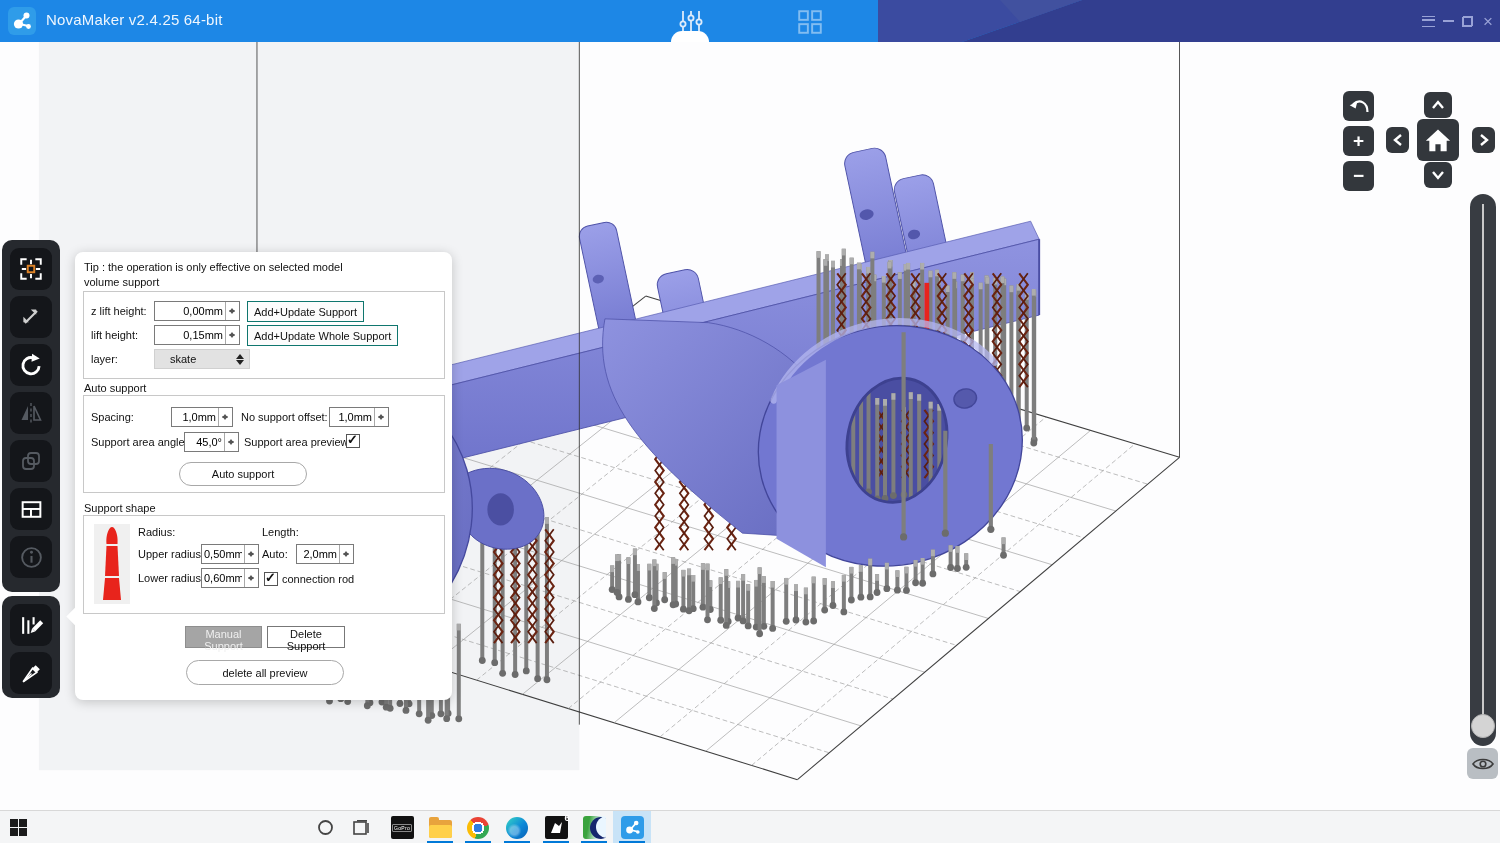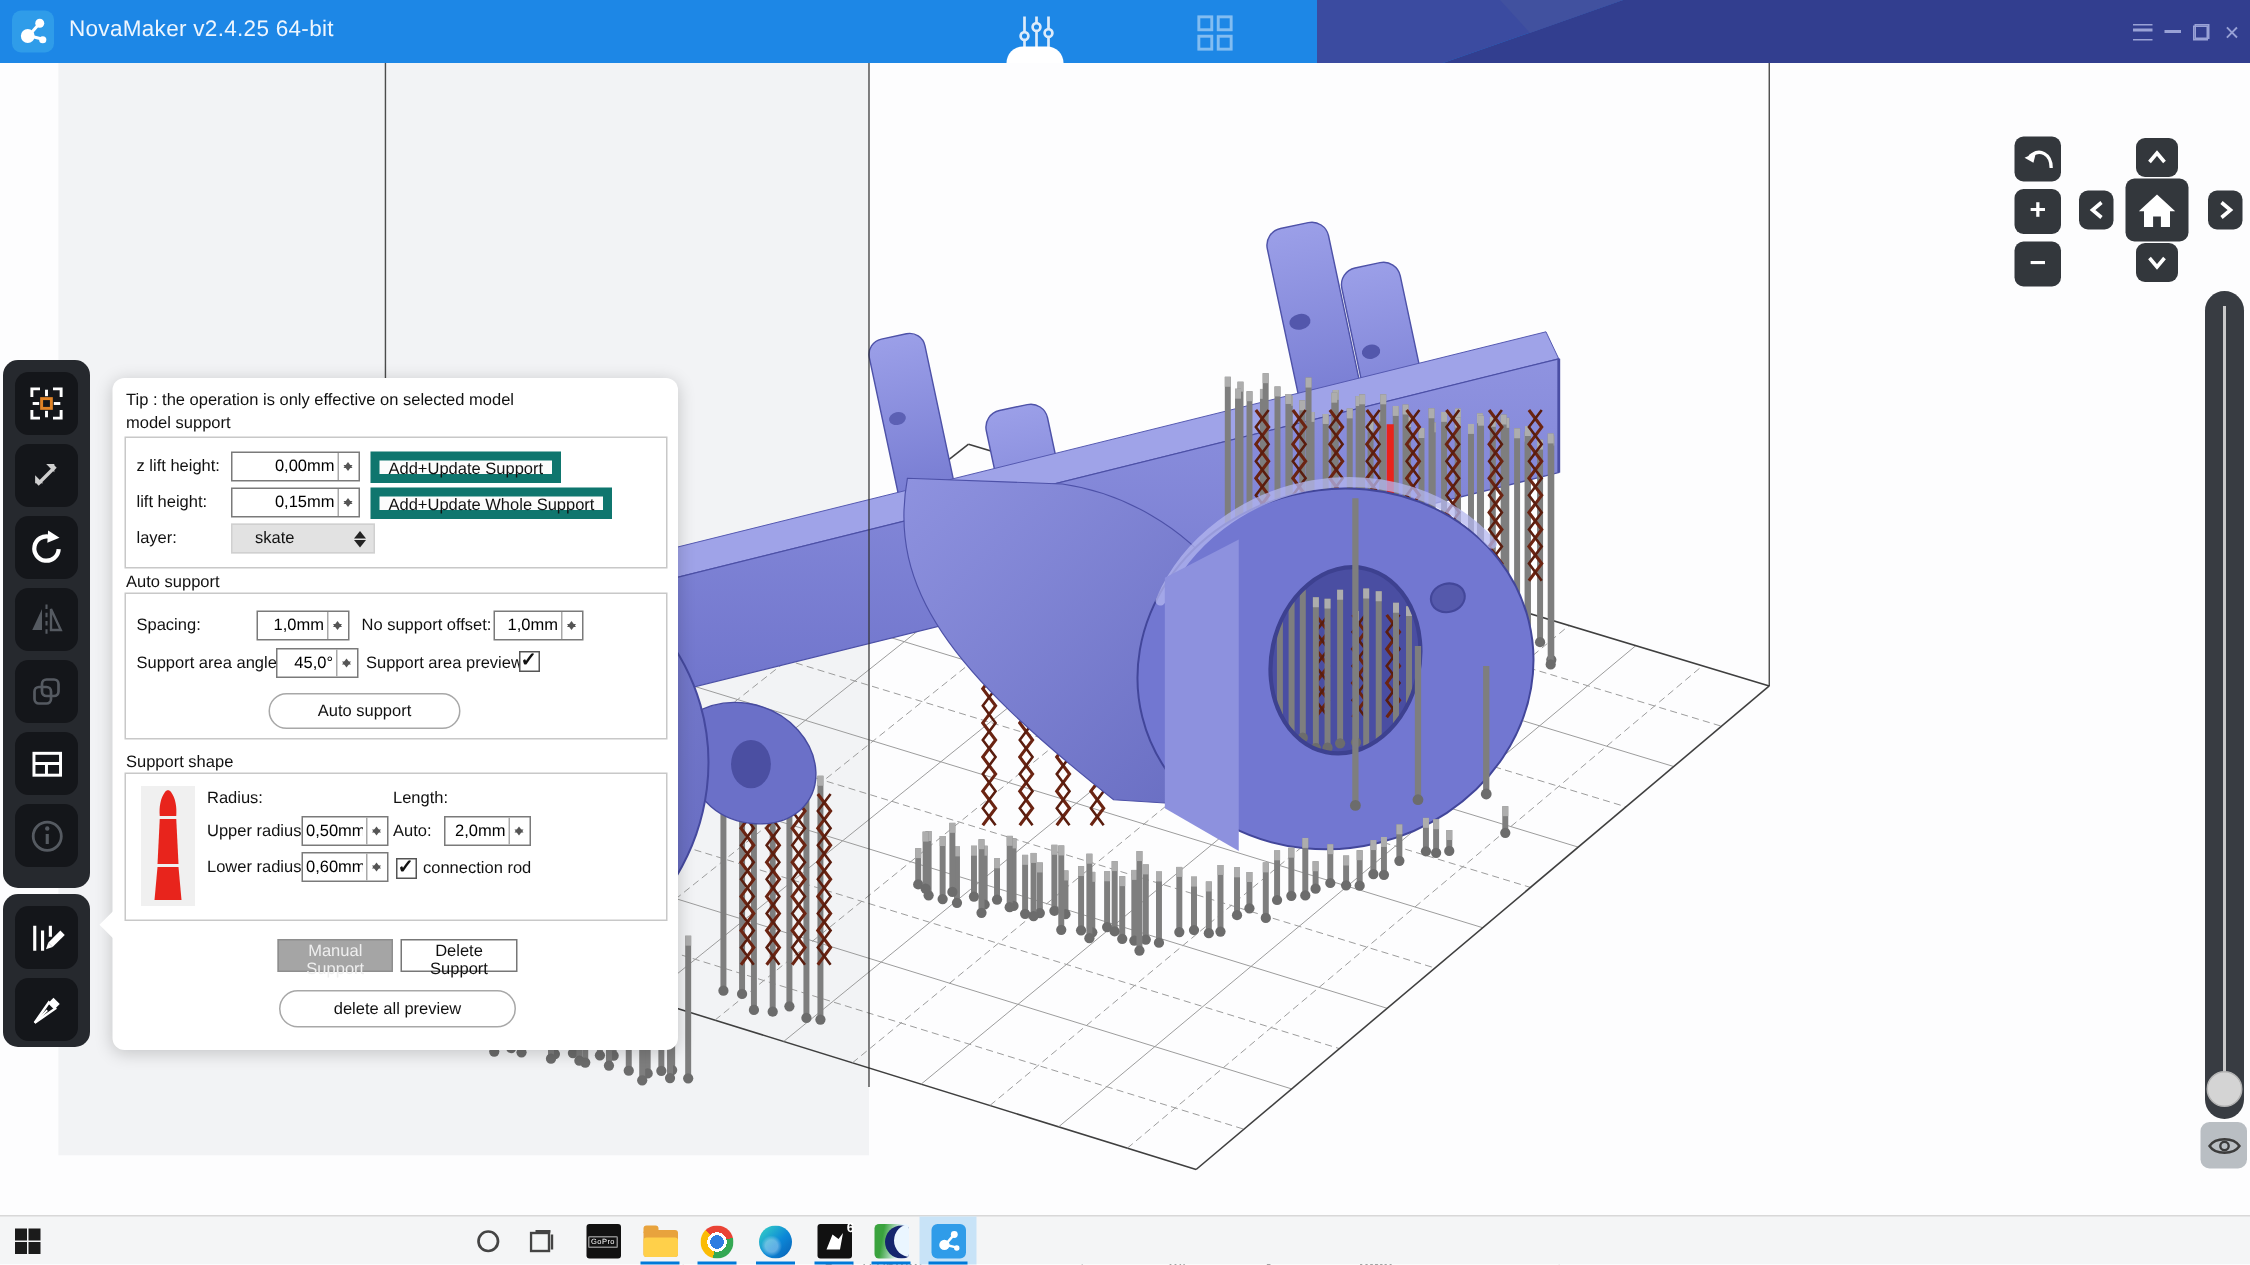--- a/index.html
+++ b/index.html
@@ -41,21 +41,21 @@
   .spin{width:13px;border-left:1px solid #a9a9a9;display:flex;flex-direction:column;cursor:pointer;}
   .spin i{flex:1;position:relative;}
   .spin i.up::after{content:"";position:absolute;left:3px;top:3px;border:3px solid transparent;border-bottom:4px solid #555;}
   .spin i.dn::after{content:"";position:absolute;left:3px;bottom:3px;border:3px solid transparent;border-top:4px solid #555;}
   .selbox{position:absolute;height:20px;background:#e2e2e2;border:1px solid #d0d0d0;box-sizing:border-box;display:flex;align-items:center;padding:0 5px;cursor:pointer;}
   .selbox .txt{flex:1;}
   .dblarr{display:flex;flex-direction:column;align-items:center;gap:1px;}
   .dblarr i{display:block;border:4px solid transparent;}
   .dblarr i.u{border-bottom:5px solid #222;border-top:0;}
   .dblarr i.d{border-top:5px solid #222;border-bottom:0;}
-  .btn3d{position:absolute;background:#fcfcfc;border:6px solid #0f766e;font-size:11px;font-family:"Liberation Sans",sans-serif;height:21px;padding:0 6px;cursor:pointer;color:#111;}
+  .btn3d{position:absolute;background:#fcfcfc;border:1px solid #0f766e;font-size:11px;font-family:"Liberation Sans",sans-serif;height:21px;padding:0 6px;cursor:pointer;color:#111;}
   .pill{position:absolute;background:#fff;border:1px solid #a8a8a8;border-radius:13px;font-size:11px;font-family:"Liberation Sans",sans-serif;cursor:pointer;color:#111;}
   .cb{width:12px;height:12px;border:1px solid #555;background:#fff;position:relative;display:inline-block;cursor:pointer;}
   .cb.checked::after{content:"✓";position:absolute;left:0px;top:-3px;font-size:13px;font-weight:bold;color:#111;}
   .btn-gray{position:absolute;background:#a5a5a5;border:1px solid #8e8e8e;color:#efefef;font-size:11px;font-family:"Liberation Sans",sans-serif;height:22px;cursor:pointer;}
   .btn-white{position:absolute;background:#fff;border:1px solid #777;color:#111;font-size:11px;font-family:"Liberation Sans",sans-serif;height:22px;cursor:pointer;}
   .shape-preview{position:absolute;left:10px;top:8px;width:36px;height:80px;background:#f0f0f0;}
 
   
   .vbtn{position:absolute;background:#33373c;border-radius:6px;display:flex;align-items:center;justify-content:center;color:#fff;cursor:pointer;}
   .vbtn.txt{font-size:19px;font-weight:bold;}
@@ -870,21 +870,21 @@
           <polygon points="4,20 13,7 17,11" fill="none" stroke="#fff" stroke-width="1.6"></polygon>
           <polygon points="13,7 16,4 20,8 17,11" fill="#fff"></polygon>
           <line x1="4" y1="20" x2="12" y2="12" stroke="#fff" stroke-width="1.2"></line>
         </svg>
       </div>
     </div>
 
     <div class="panel">
       <div class="panel-arrow"></div>
       <div class="lbl" style="left:9px;top:9px;">Tip : the operation is only effective on selected model</div>
-      <div class="lbl" style="left:9px;top:24px;">model support</div>
+      <div class="lbl" style="left:9px;top:24px;">volume support</div>
 
       <div class="fs" style="left:8px;top:39px;width:360px;height:86px;">
         <div class="lbl" style="left:7px;top:13px;">z lift height:</div>
         <div class="numbox" style="left:70px;top:9px;width:86px;">
           <input value="0,00mm" style="">
           <span class="spin">
               <i class="up"></i>
               <i class="dn"></i>
             </span>
         </div>

